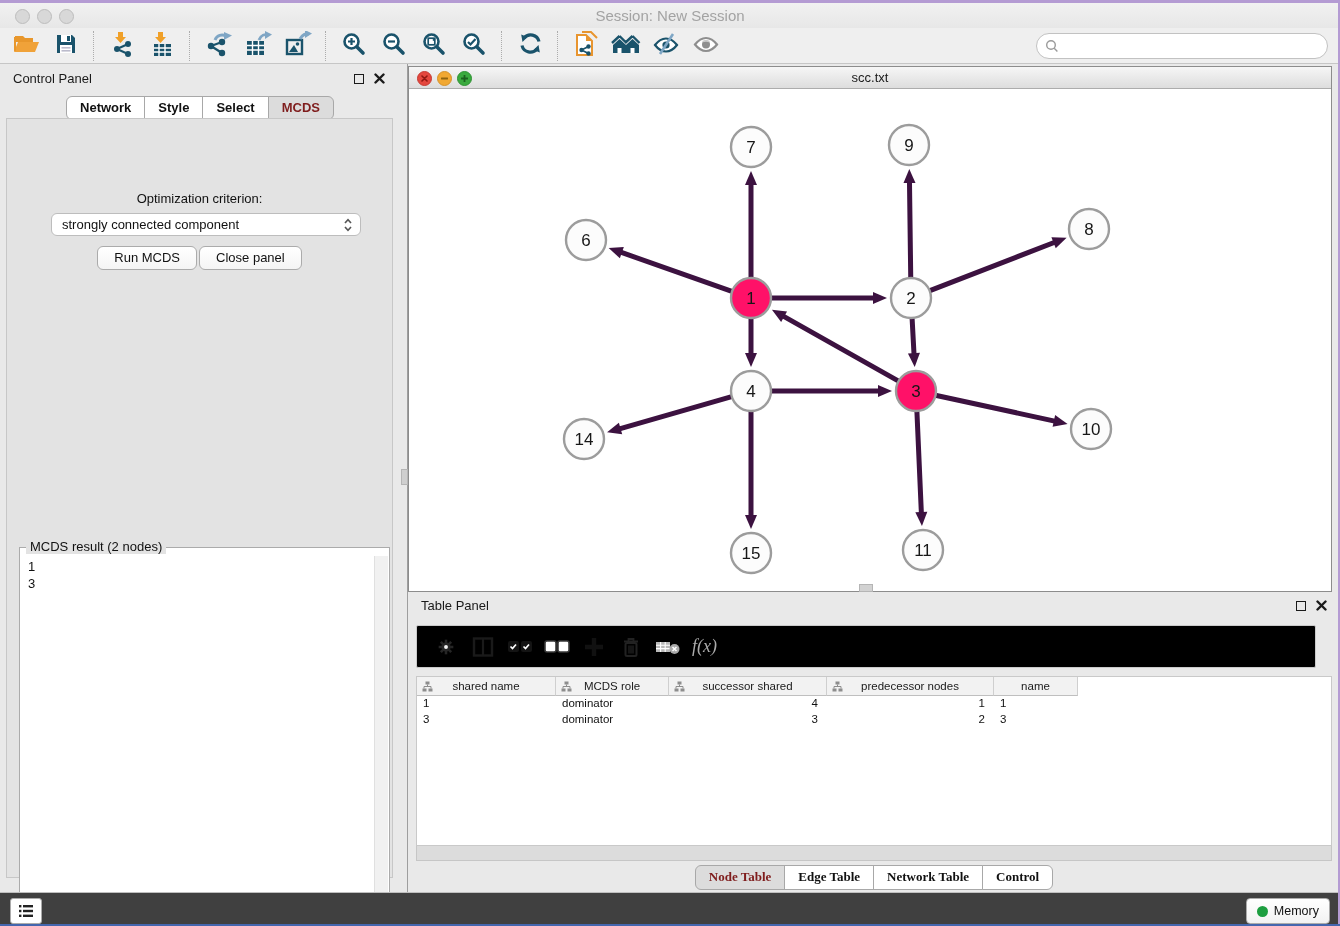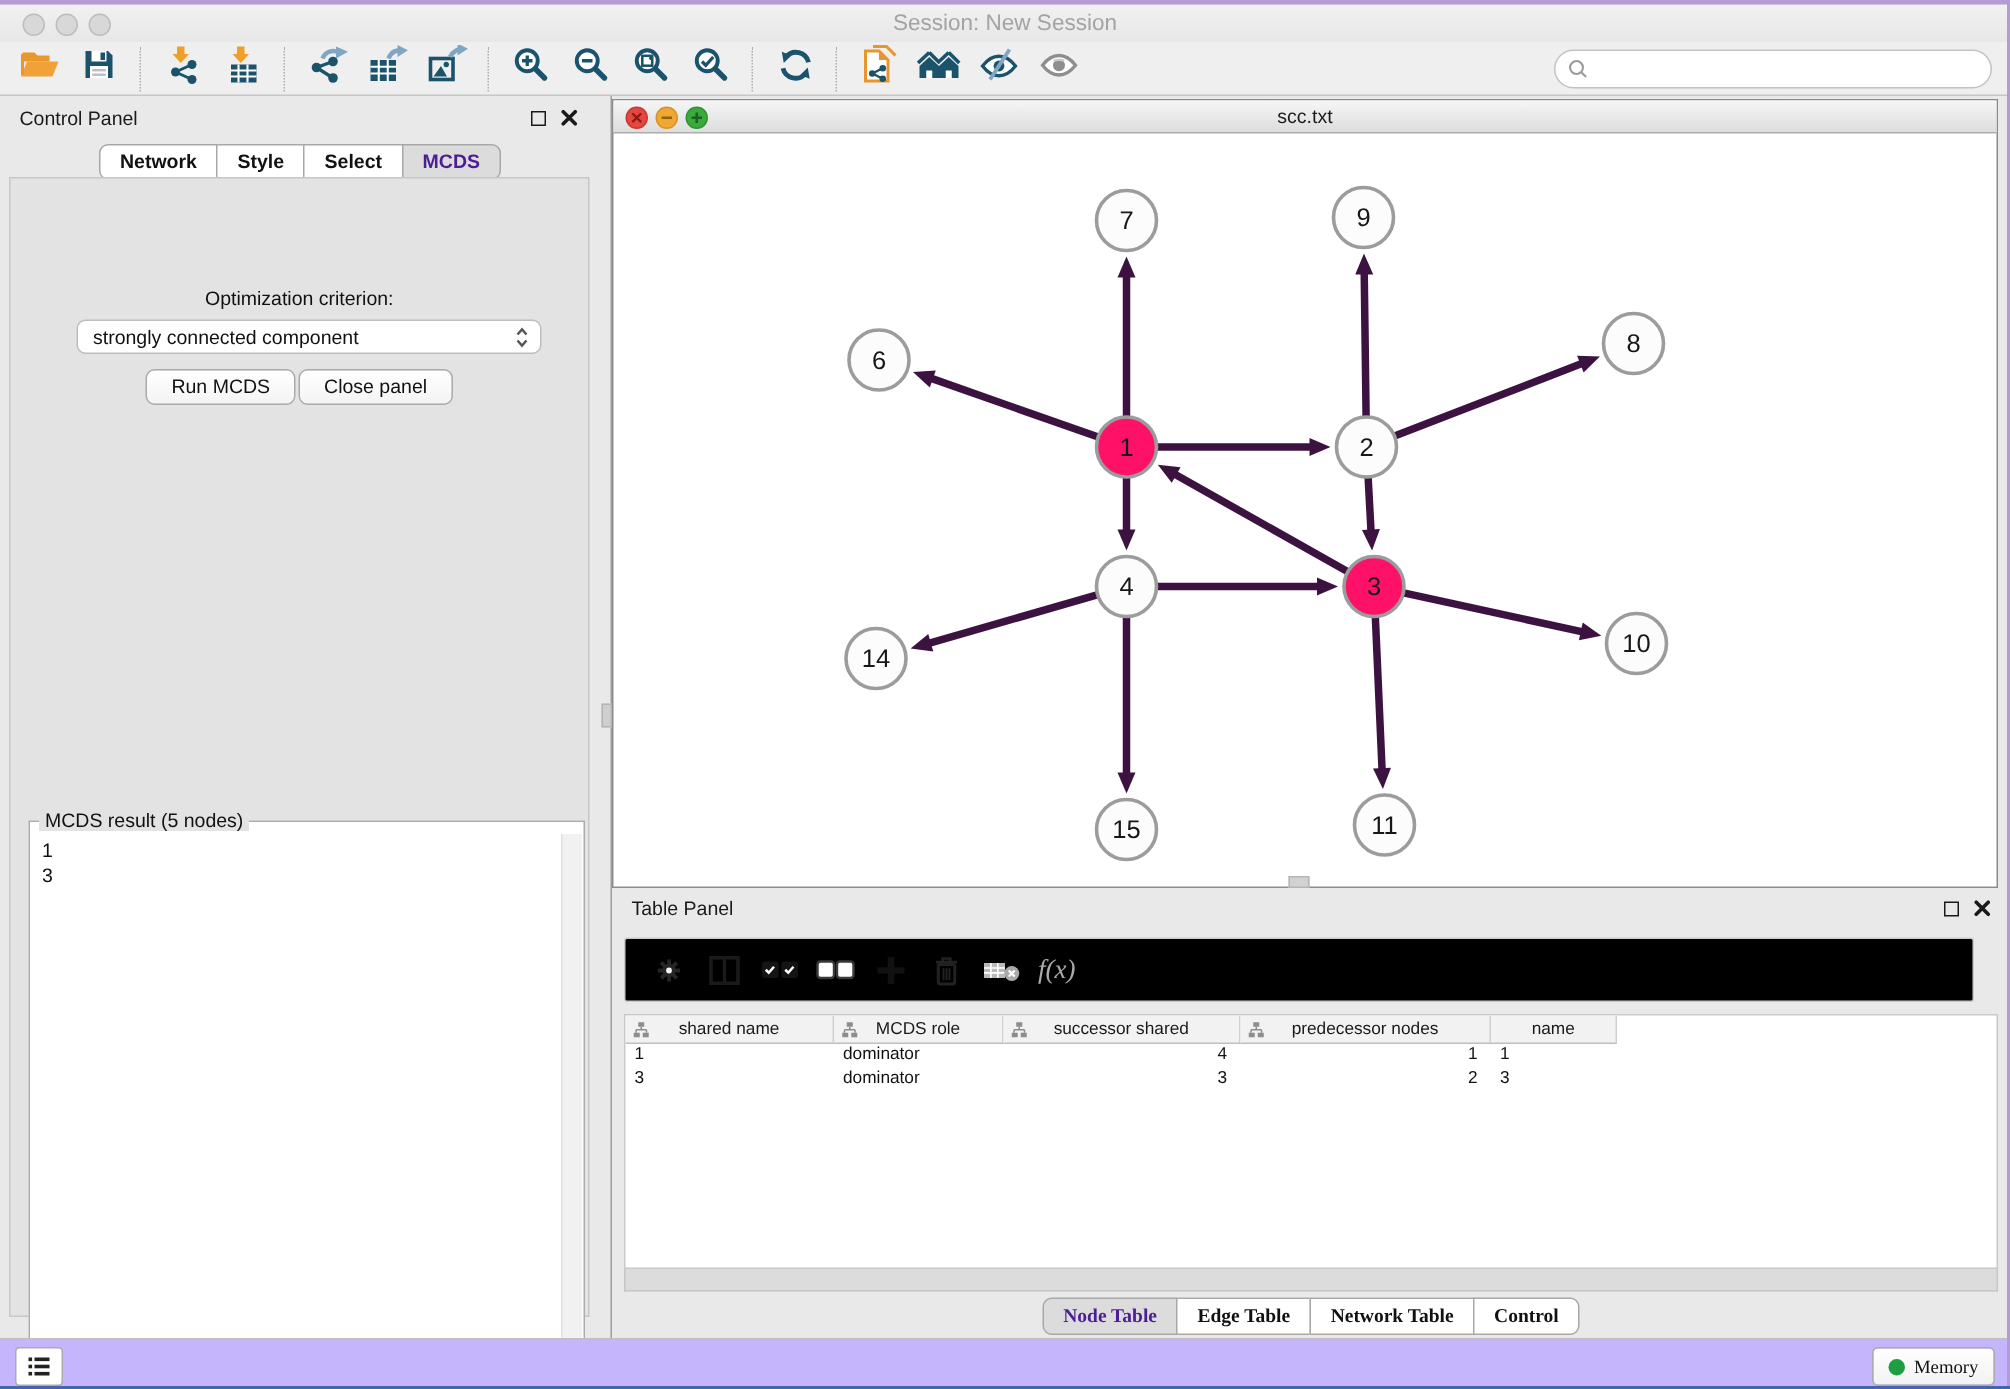--- a/index.html
+++ b/index.html
@@ -26,21 +26,21 @@
   .control-panel{position:absolute;left:0;top:64px;width:400px;height:828px;background:#E9E9E9;}
   .panel-head{position:absolute;left:0;top:4px;width:100%;height:22px;}
   .panel-title{position:absolute;left:13px;top:3px;font-size:13px;color:#1A1A1A;}
   .float-ic{position:absolute;top:6px;width:10px;height:10px;border:1.5px solid #1A1A1A;box-sizing:border-box;background:transparent;}
   .close-ic{position:absolute;top:5px;width:11px;height:11px;}
   .tabs-row{position:absolute;left:0;width:100%;display:flex;justify-content:center;}
   .cp-tabs{top:32px;}
   .tab{font-size:13px;font-weight:600;color:#111;background:#FFF;border:1px solid #A8A8A8;padding:3px 13px 4px;margin-left:-1px;position:relative;}
   .tab:first-child{border-radius:6px 0 0 6px;margin-left:0;}
   .tab:last-child{border-radius:0 6px 6px 0;}
-  .tab.sel{background:#DCDCDC;color:#4c1d95;}
+  .tab.sel{background:#DCDCDC;color:#7f1d1d;}
   .cp-content{position:absolute;left:6px;top:54px;width:387px;height:760px;background:#E3E3E3;border:1px solid #C7C7C7;box-sizing:border-box;}
   .opt-label{position:absolute;left:0;width:100%;top:72px;text-align:center;font-size:13px;color:#111;}
   .criterion-select{position:absolute;left:44px;top:94px;width:310px;height:23px;background:#FFF;border:1px solid #BDBDBD;border-radius:6px;display:flex;align-items:center;box-sizing:border-box;}
   .criterion-select .val{flex:1;font-size:13px;color:#111;padding-left:10px;}
   .criterion-select .chev{margin-right:7px;}
   .cp-buttons{position:absolute;left:0;top:127px;width:100%;display:flex;justify-content:center;gap:2px;}
   .btn{background:linear-gradient(#FFFFFF,#F4F4F4);border:1px solid #ABABAB;border-radius:6px;font-size:13px;color:#111;padding:3px 16px 4px;font-family:"Liberation Sans",sans-serif;}
   .result-fieldset{position:absolute;left:12px;top:428px;width:371px;height:378px;border:1px solid #ABABAB;box-sizing:border-box;background:#FFF;}
   .result-legend{position:absolute;left:6px;top:-9px;background:#E3E3E3;padding:0 4px;font-size:13px;color:#111;}
   .result-body{position:absolute;left:1px;top:8px;right:14px;bottom:1px;background:#FFF;font-size:13px;color:#111;padding:2px 0 0 7px;line-height:17px;}
@@ -71,21 +71,21 @@
   .thead{display:flex;height:19px;}
   .th{background:#F2F2F2;border-right:1px solid #CFCFCF;border-bottom:1px solid #BFBFBF;box-sizing:border-box;display:flex;align-items:center;justify-content:center;position:relative;font-size:11.5px;color:#1A1A1A;}
   .th .hier{position:absolute;left:5px;top:4px;}
   .trow{display:flex;height:16px;font-size:11.5px;color:#111;}
   .td{box-sizing:border-box;padding:1px 6px 0;white-space:nowrap;overflow:hidden;}
   .td.r{text-align:right;padding-right:9px;}
   .tp-scrollstrip{position:absolute;left:8px;top:251px;width:916px;height:15px;background:#DCDCDC;border:1px solid #C6C6C6;border-top:none;box-sizing:border-box;}
   .tp-tabs{top:270px;}
 
   
-  .statusbar{position:absolute;left:0;top:892px;width:1340px;height:34px;background:#c4b5fd;border-top:1px solid #BFBFBF;box-sizing:border-box;font-family:Liberation Serif, serif;}
+  .statusbar{position:absolute;left:0;top:892px;width:1340px;height:34px;background:#404040;border-top:1px solid #BFBFBF;box-sizing:border-box;}
   .sb-left-btn{position:absolute;left:10px;top:5px;width:30px;height:24px;background:#FFF;border:1px solid #ABABAB;border-radius:3px;display:flex;align-items:center;justify-content:center;}
   .memory-btn{position:absolute;right:10px;top:5px;height:24px;background:linear-gradient(#FFF,#F2F2F2);border:1px solid #ABABAB;border-radius:4px;display:flex;align-items:center;padding:0 10px;gap:6px;font-size:12.5px;color:#111;}
   .mem-dot{width:11px;height:11px;border-radius:50%;background:#1D9E40;}
 </style>
 </head>
 <body>
 
 <div class="app">
   <div class="edge-strip-top"></div>
   <div class="edge-strip-right"></div>
@@ -281,21 +281,21 @@
         <svg class="chev" width="10" height="14" viewBox="0 0 10 14">
             <path d="M2 5l3-3.4L8 5" fill="none" stroke="#555" stroke-width="1.6"></path>
             <path d="M2 9l3 3.4L8 9" fill="none" stroke="#555" stroke-width="1.6"></path>
           </svg>
       </div>
       <div class="cp-buttons">
         <button class="btn">Run MCDS</button>
         <button class="btn">Close panel</button>
       </div>
       <div class="result-fieldset">
-        <span class="result-legend">MCDS result (5 nodes)</span>
+        <span class="result-legend">MCDS result (2 nodes)</span>
         <div class="result-body">
           <div>1</div>
           <div>3</div>
         </div>
         <div class="result-scroll"></div>
       </div>
     </div>
   </div>
 
   <div class="v-divider">

